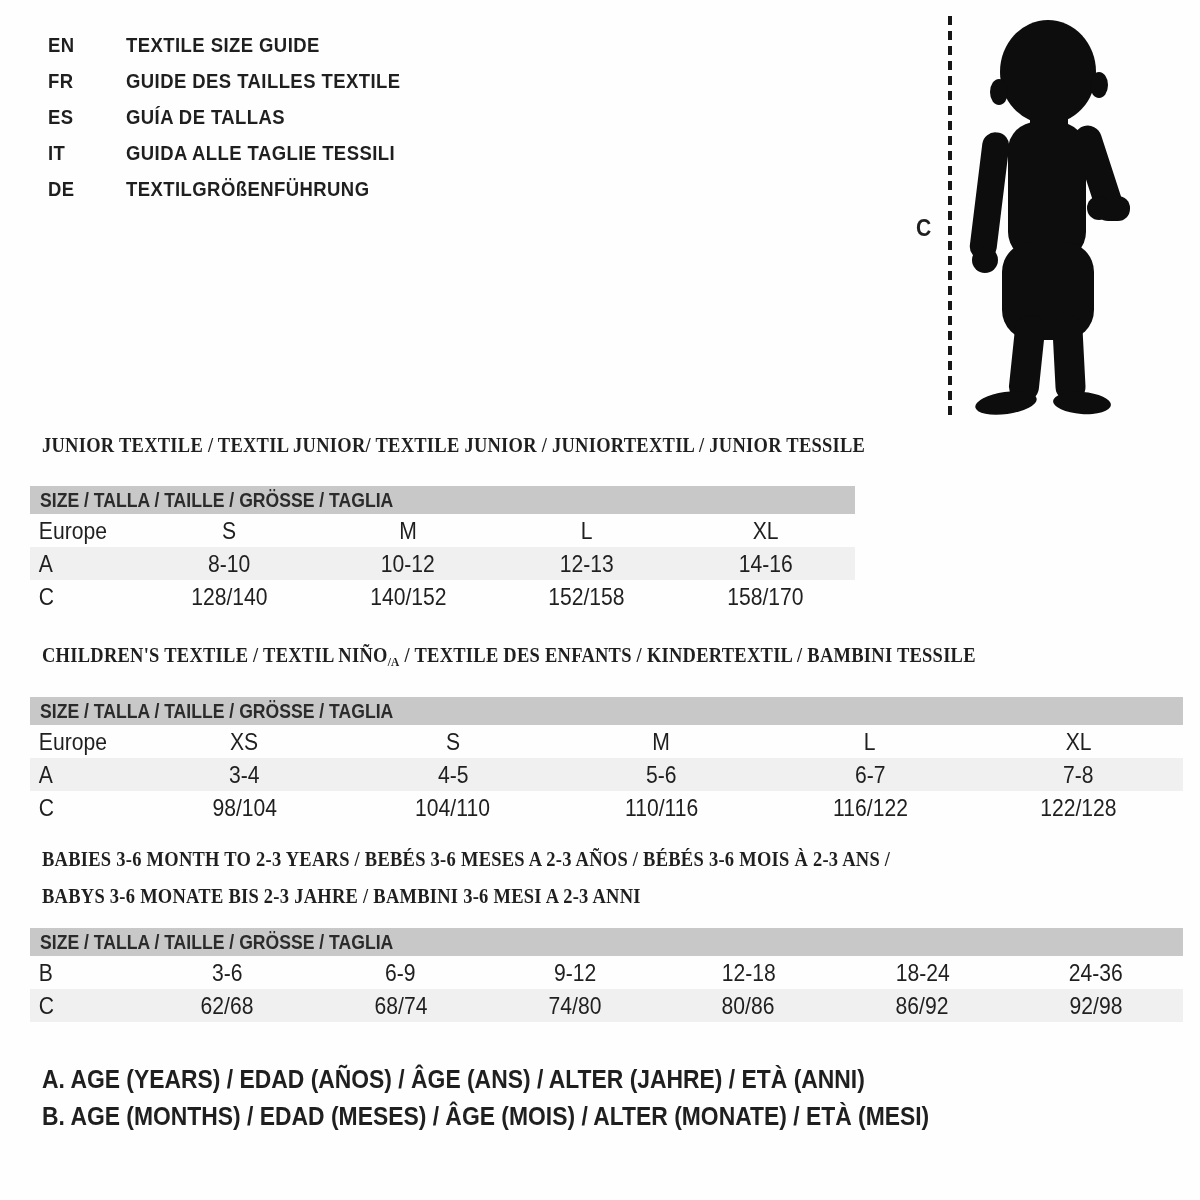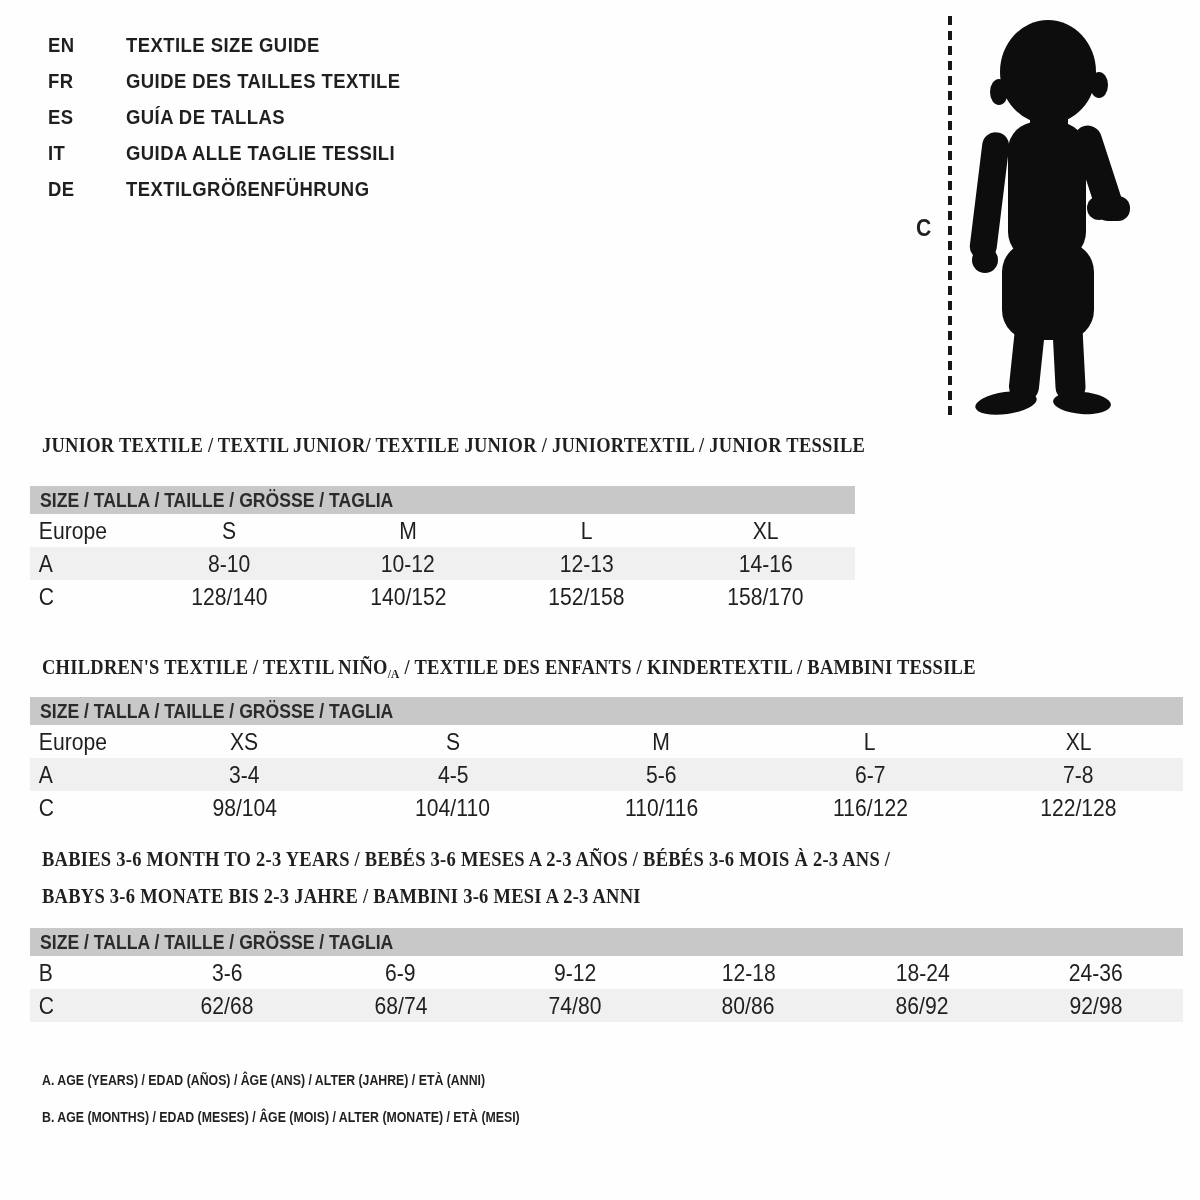--- a/index.html
+++ b/index.html
@@ -26,21 +26,21 @@
   .dash-line {
     left: 948px; top: 16px; width: 4px; height: 400px;
     background: repeating-linear-gradient(to bottom, #161616 0 9px, transparent 9px 15px);
   }
   .c-mark { left: 916px; top: 214px; font-size: 24px; font-weight: 700; }
   .baby-svg { left: 958px; top: 10px; }
 
   
   .sec-title { font-size: 21px; font-weight: 700; letter-spacing: 0.3px; line-height: 26px; font-family: Liberation Serif, serif; }
   .title-junior   { left: 42px; top: 432px; }
-  .title-children { left: 42px; top: 642px; margin-top: 12px; }
+  .title-children { left: 42px; top: 642px; }
   .title-babies   { left: 42px; top: 841px; line-height: 37px; }
   .sub-part { font-size: 13px; vertical-align: -4px; font-weight: 700; }
 
   
   .size-table { left: 30px; }
   .tbl-junior   { top: 486px; width: 825px; }
   .tbl-children { top: 697px; width: 1153px; }
   .tbl-babies   { top: 928px; width: 1153px; }
   .tbl-header {
     height: 28px; background: #c8c8c8;
@@ -48,21 +48,21 @@
     font-size: 20px; font-weight: 700; color: #2b2b2b;
   }
   .tbl-row { height: 33px; display: flex; align-items: center; font-size: 24px; }
   .tbl-row.shaded { background: #f0f0f0; }
   .row-label { width: 110px; padding-left: 10px; }
   .cell { flex: 1; text-align: center; }
   .cell > span { display: inline-block; transform: scaleX(0.88); white-space: nowrap; }
 
   
   .legend { left: 42px; top: 1061px; }
-  .legend-line { height: 37px; display: flex; align-items: center; font-size: 14px; font-weight: 700; }
+  .legend-line { height: 37px; display: flex; align-items: center; font-size: 26px; font-weight: 700; }
 </style>
 </head>
 <body>
 
 <section class="abs lang-block">
   <div class="lang-row">
     <span class="lang-code condL">EN</span>
     <span class="lang-title condL">TEXTILE SIZE GUIDE</span>
   </div>
   <div class="lang-row">

